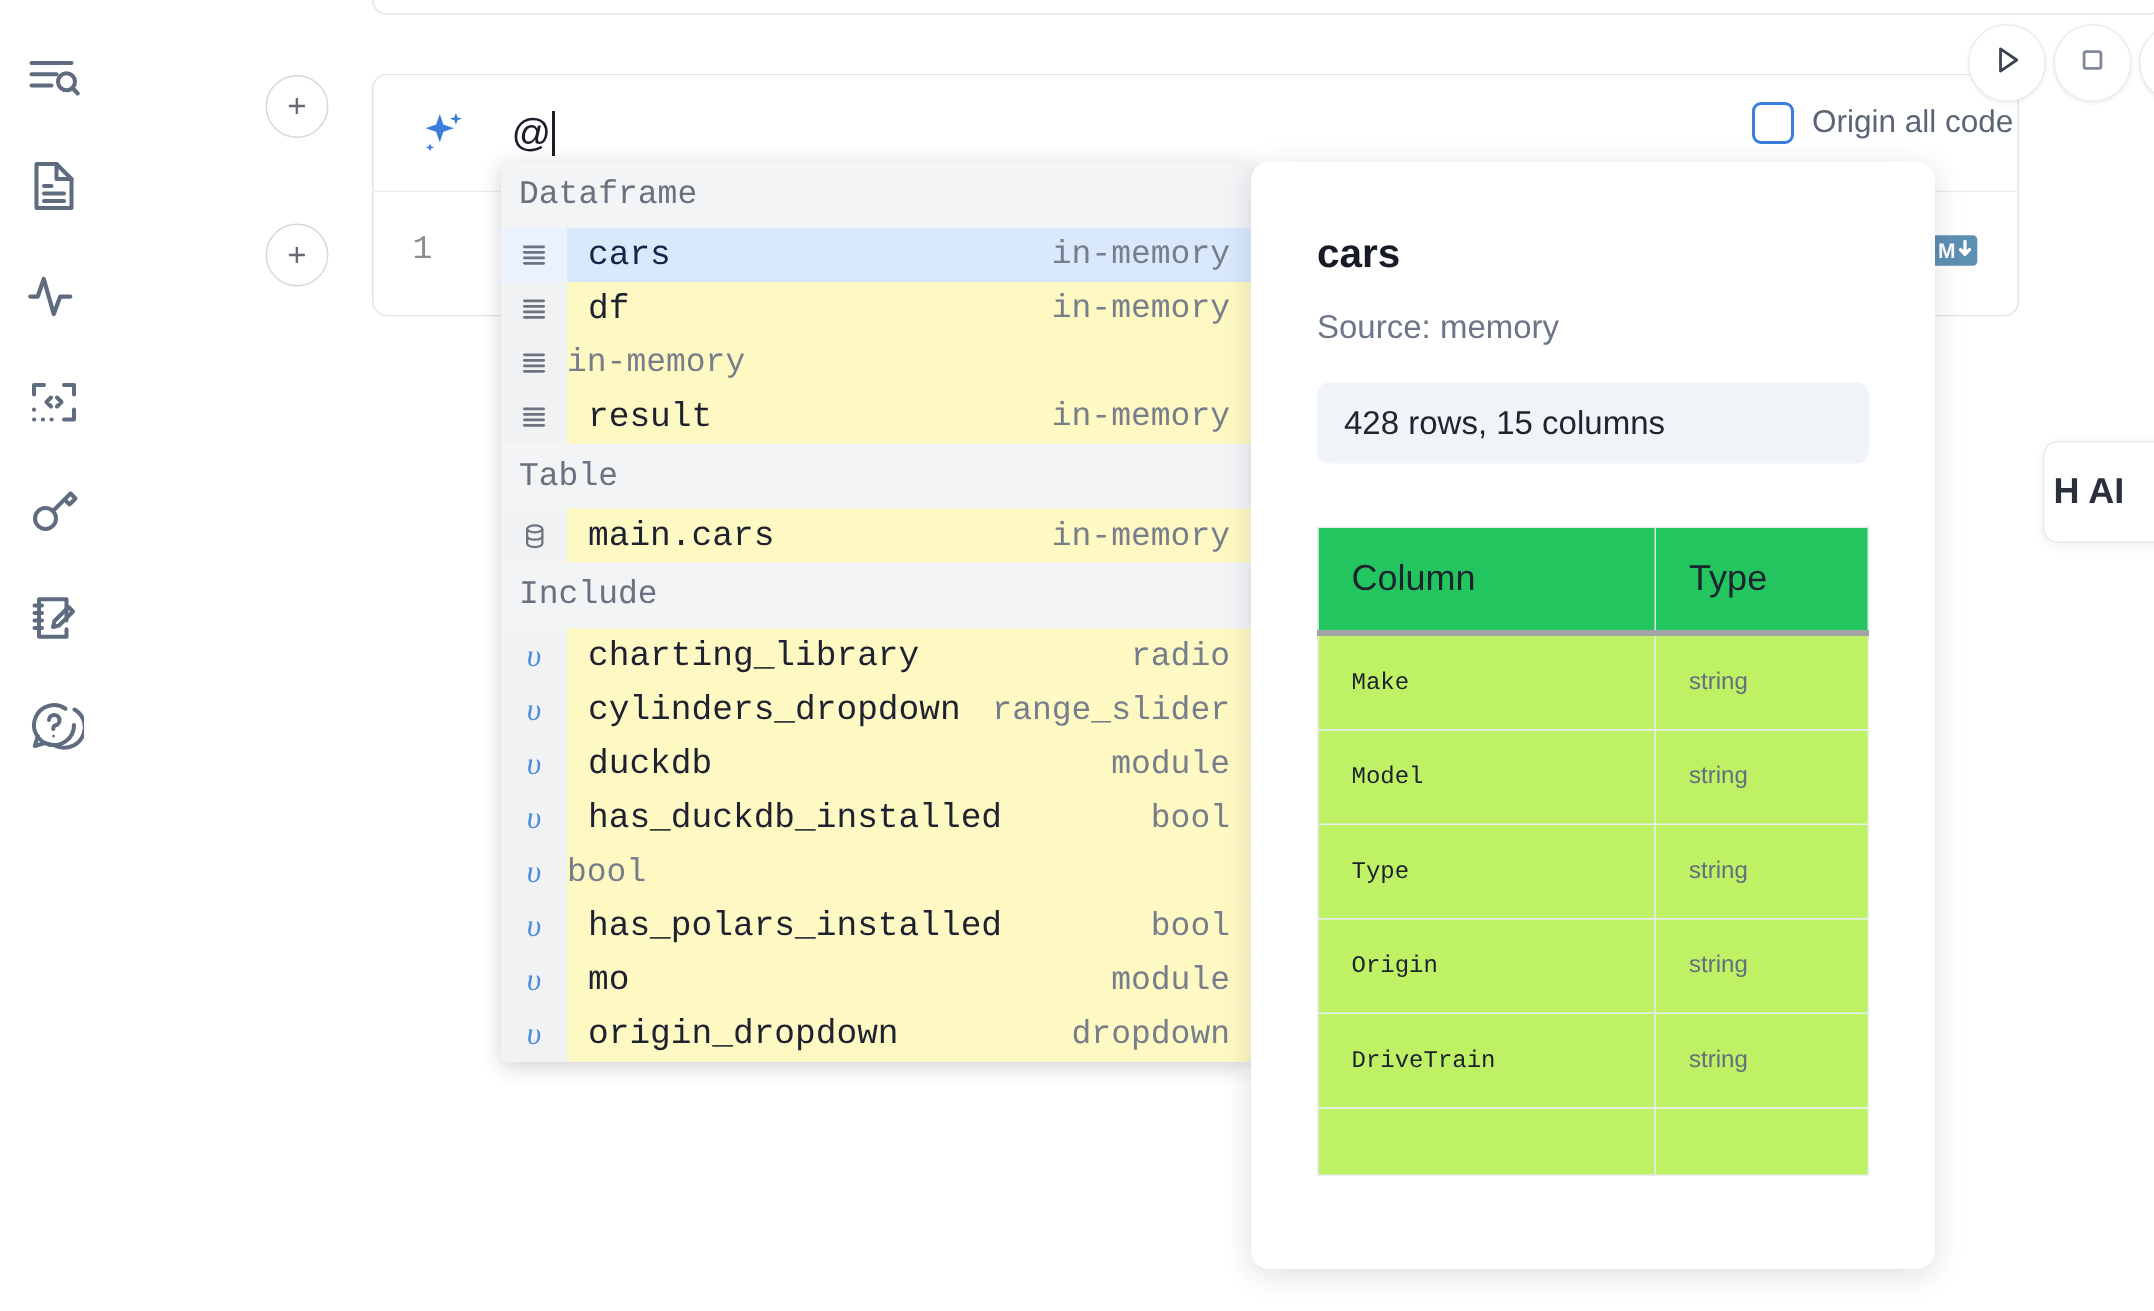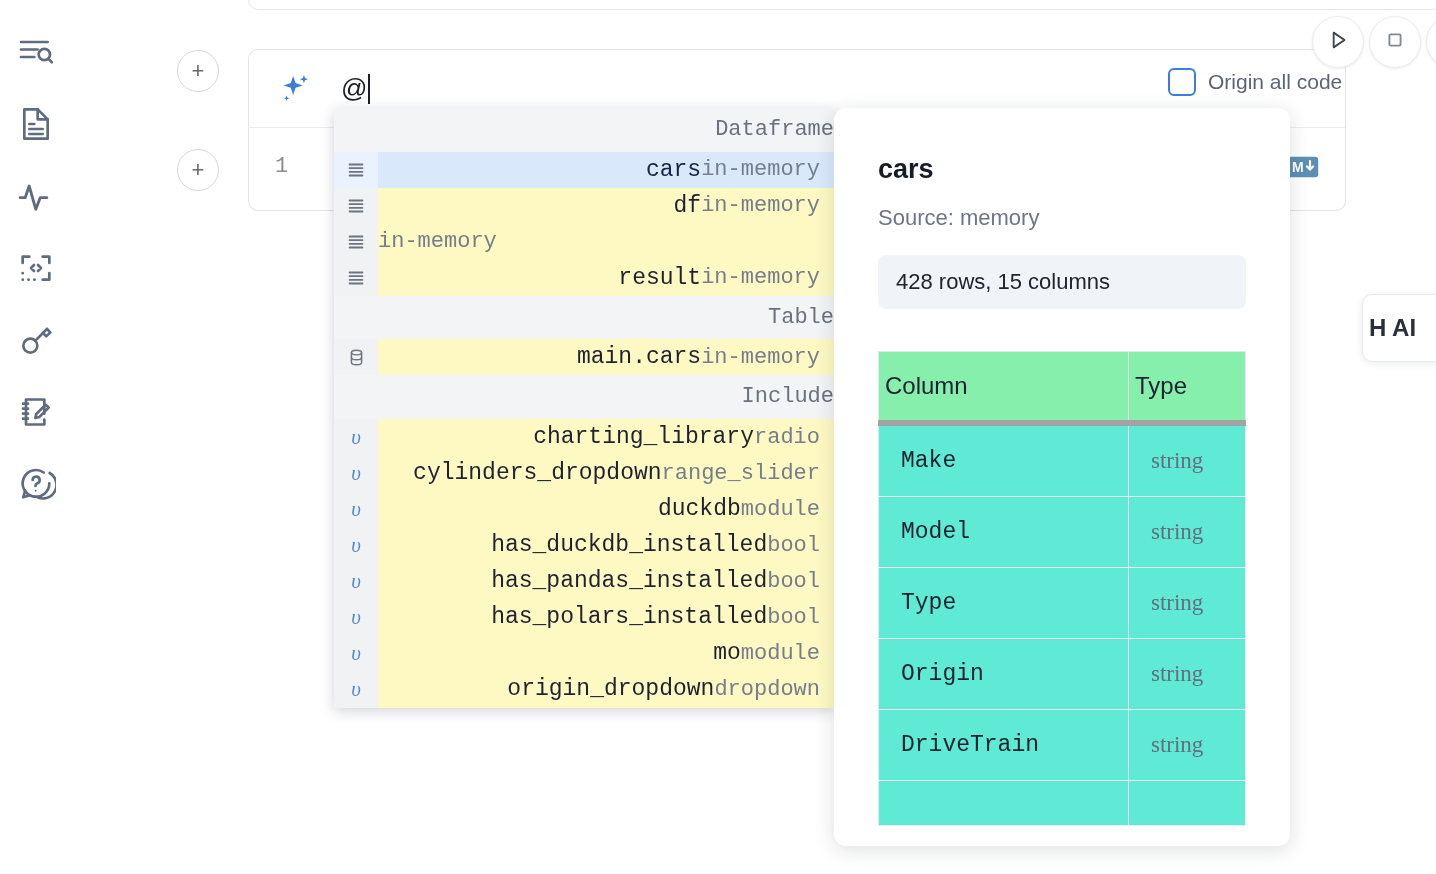--- a/index.html
+++ b/index.html
@@ -108,21 +108,21 @@
   }
 
   
   .ac {
     position:absolute; left:334px; top:108px; width:500px; height:600px;
     background:#fff; border-radius:4px;
     box-shadow:0 3px 14px rgba(24,32,52,.20);
     overflow:hidden; z-index:40;
     font-family:"Liberation Mono", monospace;
   }
-  .ac-scroll { width:500px;text-align:right; }
+  .ac-scroll { width:500px; }
   .ac-group {
     background:#f3f4f6; color:#6a717f;
     font-size:22px; padding:7px 0 7px 12px; line-height:1.35;
   }
   .ac-row {
     display:flex; align-items:center; height:36px; background:#fef9c3;
   }
   .ac-row.sel { background:#d9e9fb; }
   .ac-gutter {
     width:44px; min-width:44px; height:36px;
@@ -152,33 +152,33 @@
   .pv-source { font-size:22px; color:#6c7688; margin-top:20px; }
   .pv-badge {
     margin-top:24px; background:#f0f3f8; border-radius:8px;
     padding:14px 18px; font-size:22px; color:#20242f;
   }
   .pv-table {
     margin-top:42px; width:368px; border-collapse:collapse;
     border:1px solid #e4e9f0;
   }
   .pv-table th {
-    background:#86efac; text-align:left; font-weight:400;
-    font-size:24px; color:#1e2330; padding:20px 0 20px 6px;
-    border-bottom:6px solid #a3a3a3; border-right:1px solid #e4e9f0;
+    background:#22c55e; text-align:left; font-weight:400;
+    font-size:24px; color:#1e2330; padding:20px 0 20px 22px;
+    border-bottom:4px solid #a3a3a3; border-right:1px solid #e4e9f0;
   }
   .pv-table th:last-child { border-right:none; }
   .pv-table td {
-    padding:22px 0 22px 22px; font-size:23px;
+    padding:22px 0 22px 22px; font-size:16px;
     border-bottom:1px solid #e8edf3; border-right:1px solid #e8edf3;
-    background:#5eead4;
+    background:#bef264;
   }
   .pv-table td:last-child { border-right:none; }
   .pv-table td.col { font-family:"Liberation Mono", monospace; color:#1c212d; }
-  .pv-table td.typ { color:#646e7e; font-family:Liberation Serif, serif;margin-left:28px; }
+  .pv-table td.typ { color:#646e7e; font-family:Liberation Sans, sans-serif;margin-left:28px; }
 </style>
 </head>
 <body>
 
 <div class="root">
 
   <div class="rail">
 
     <div class="rail-item">
       <span>
@@ -406,21 +406,20 @@
           <span class="ac-name">duckdb</span>
           <span class="ac-kind">module</span>
         </div>
         <div class="ac-row">
           <span class="ac-gutter var">υ</span>
           <span class="ac-name">has_duckdb_installed</span>
           <span class="ac-kind">bool</span>
         </div>
         <div class="ac-row">
           <span class="ac-gutter var">υ</span>
-          <span class="ac-name">has_pandas_installed</span>
           <span class="ac-kind">bool</span>
         </div>
         <div class="ac-row">
           <span class="ac-gutter var">υ</span>
           <span class="ac-name">has_polars_installed</span>
           <span class="ac-kind">bool</span>
         </div>
         <div class="ac-row">
           <span class="ac-gutter var">υ</span>
           <span class="ac-name">mo</span>

